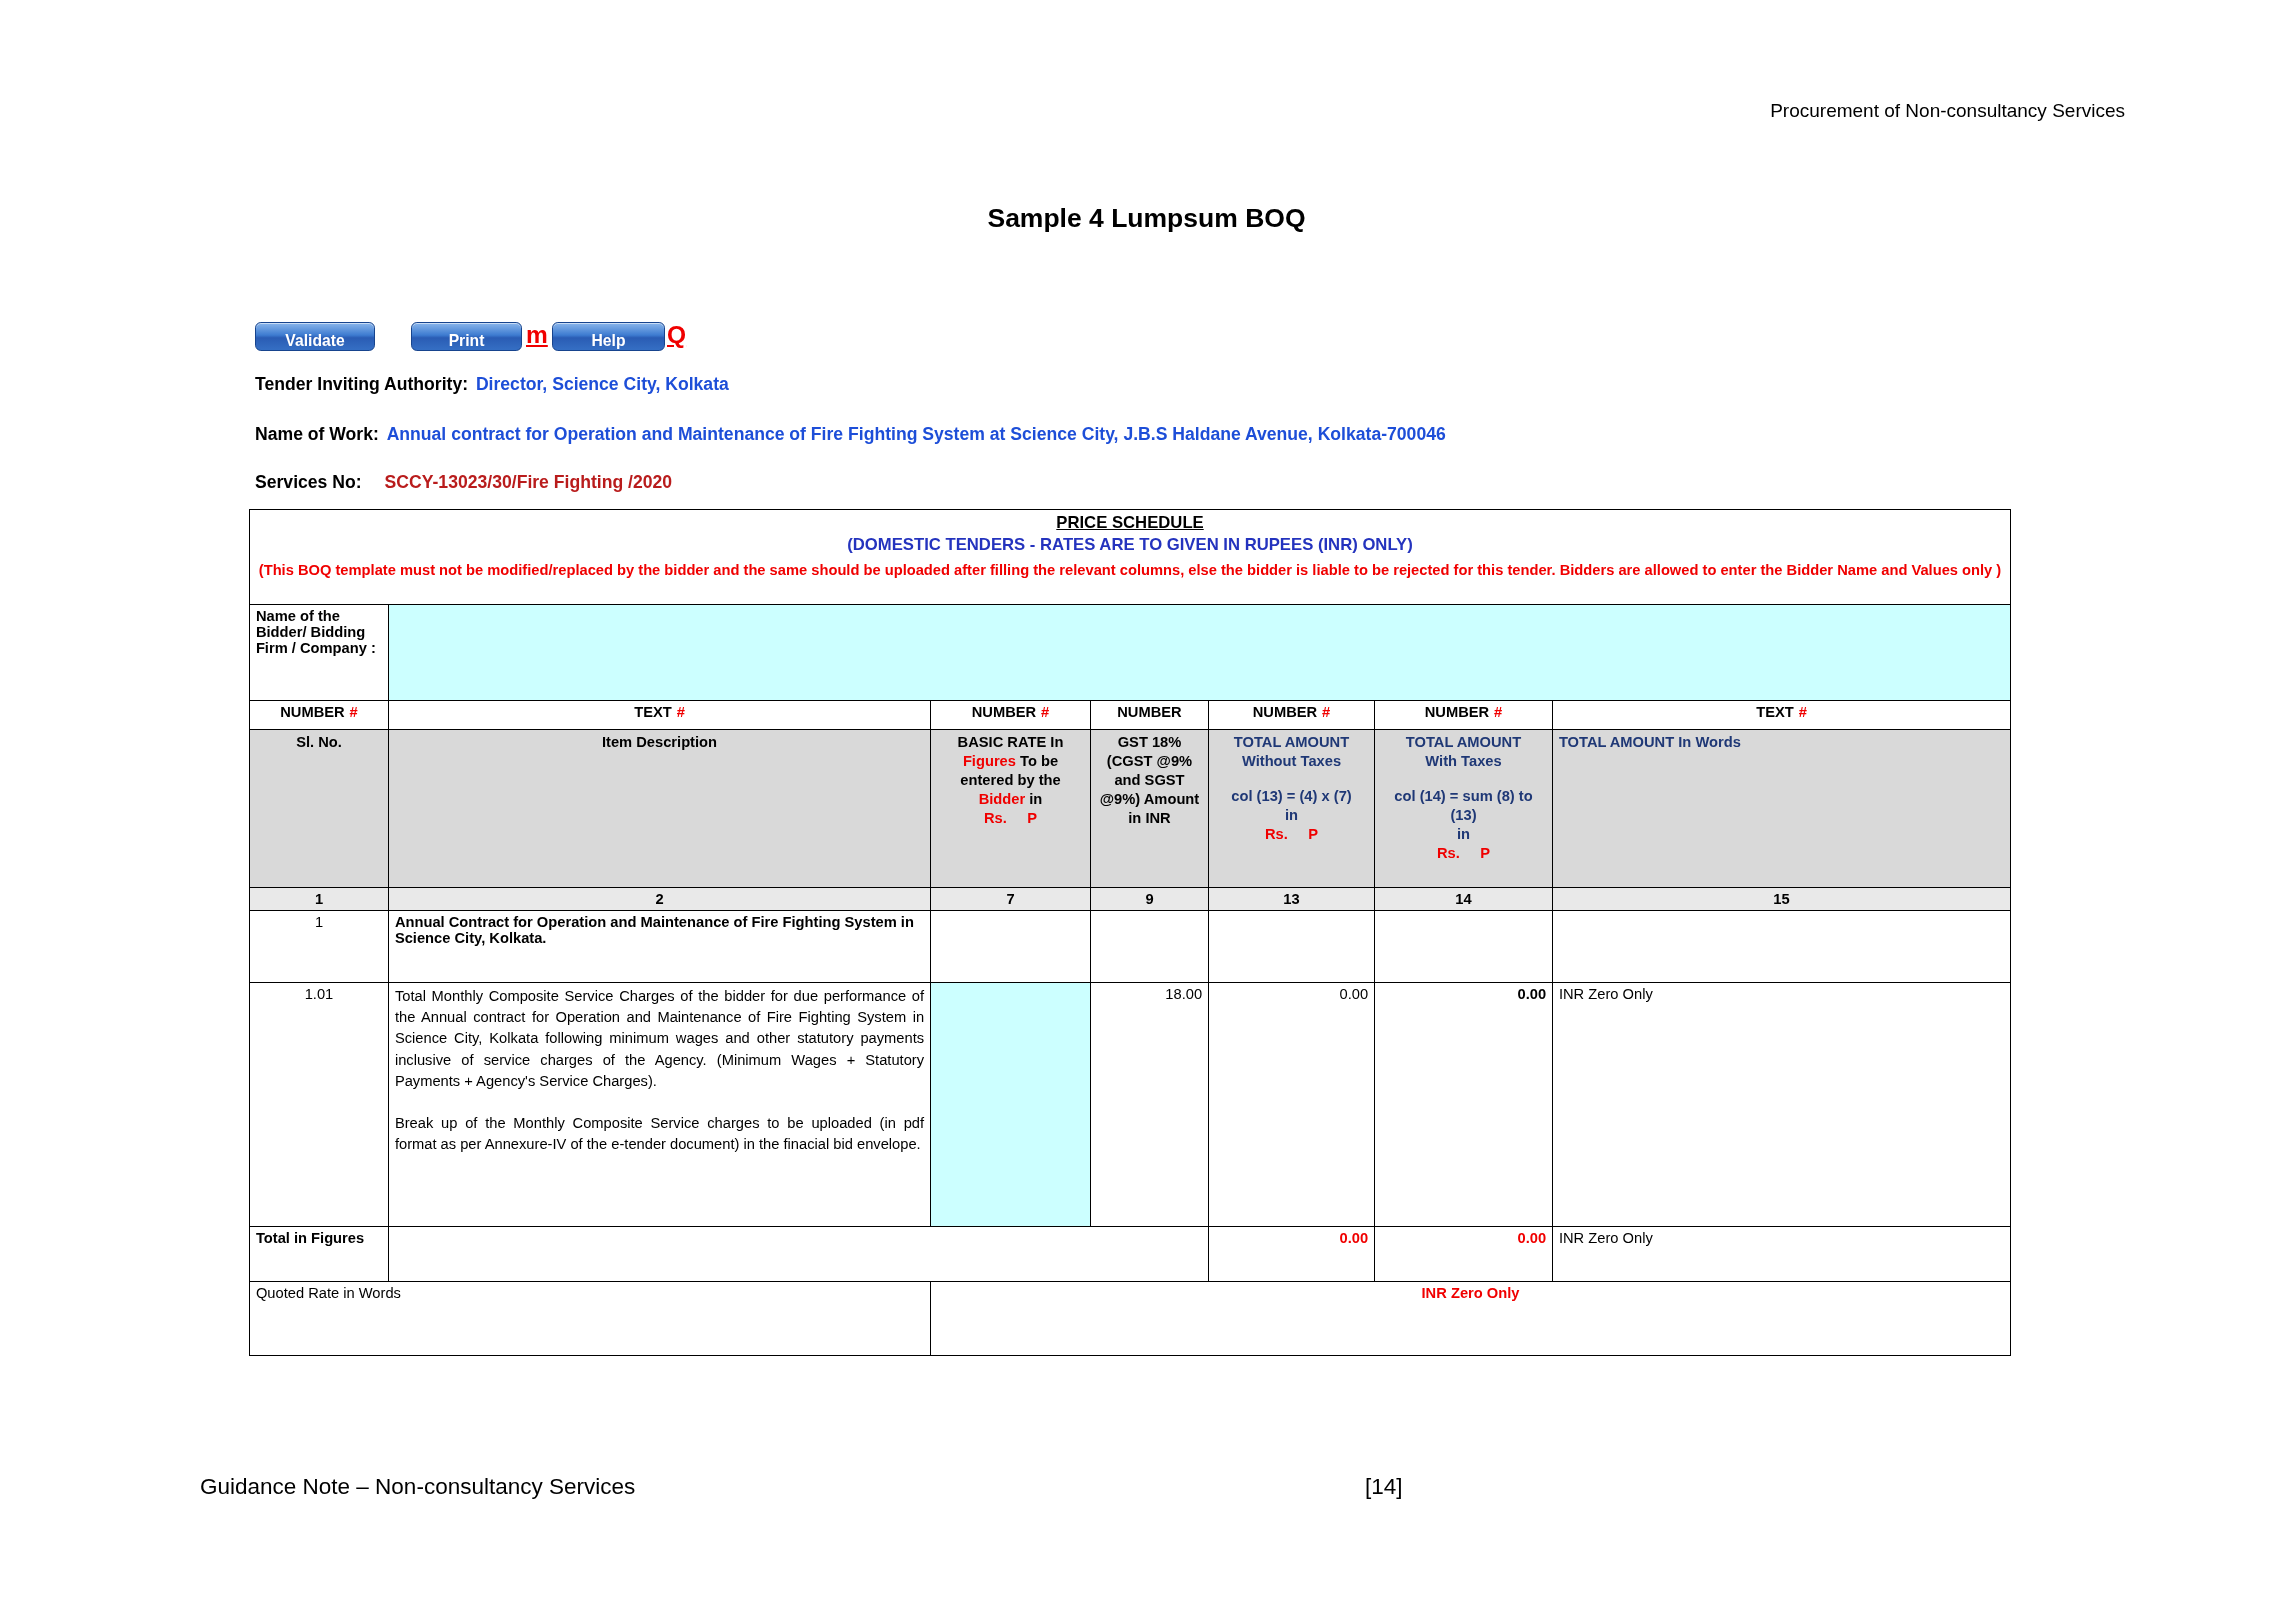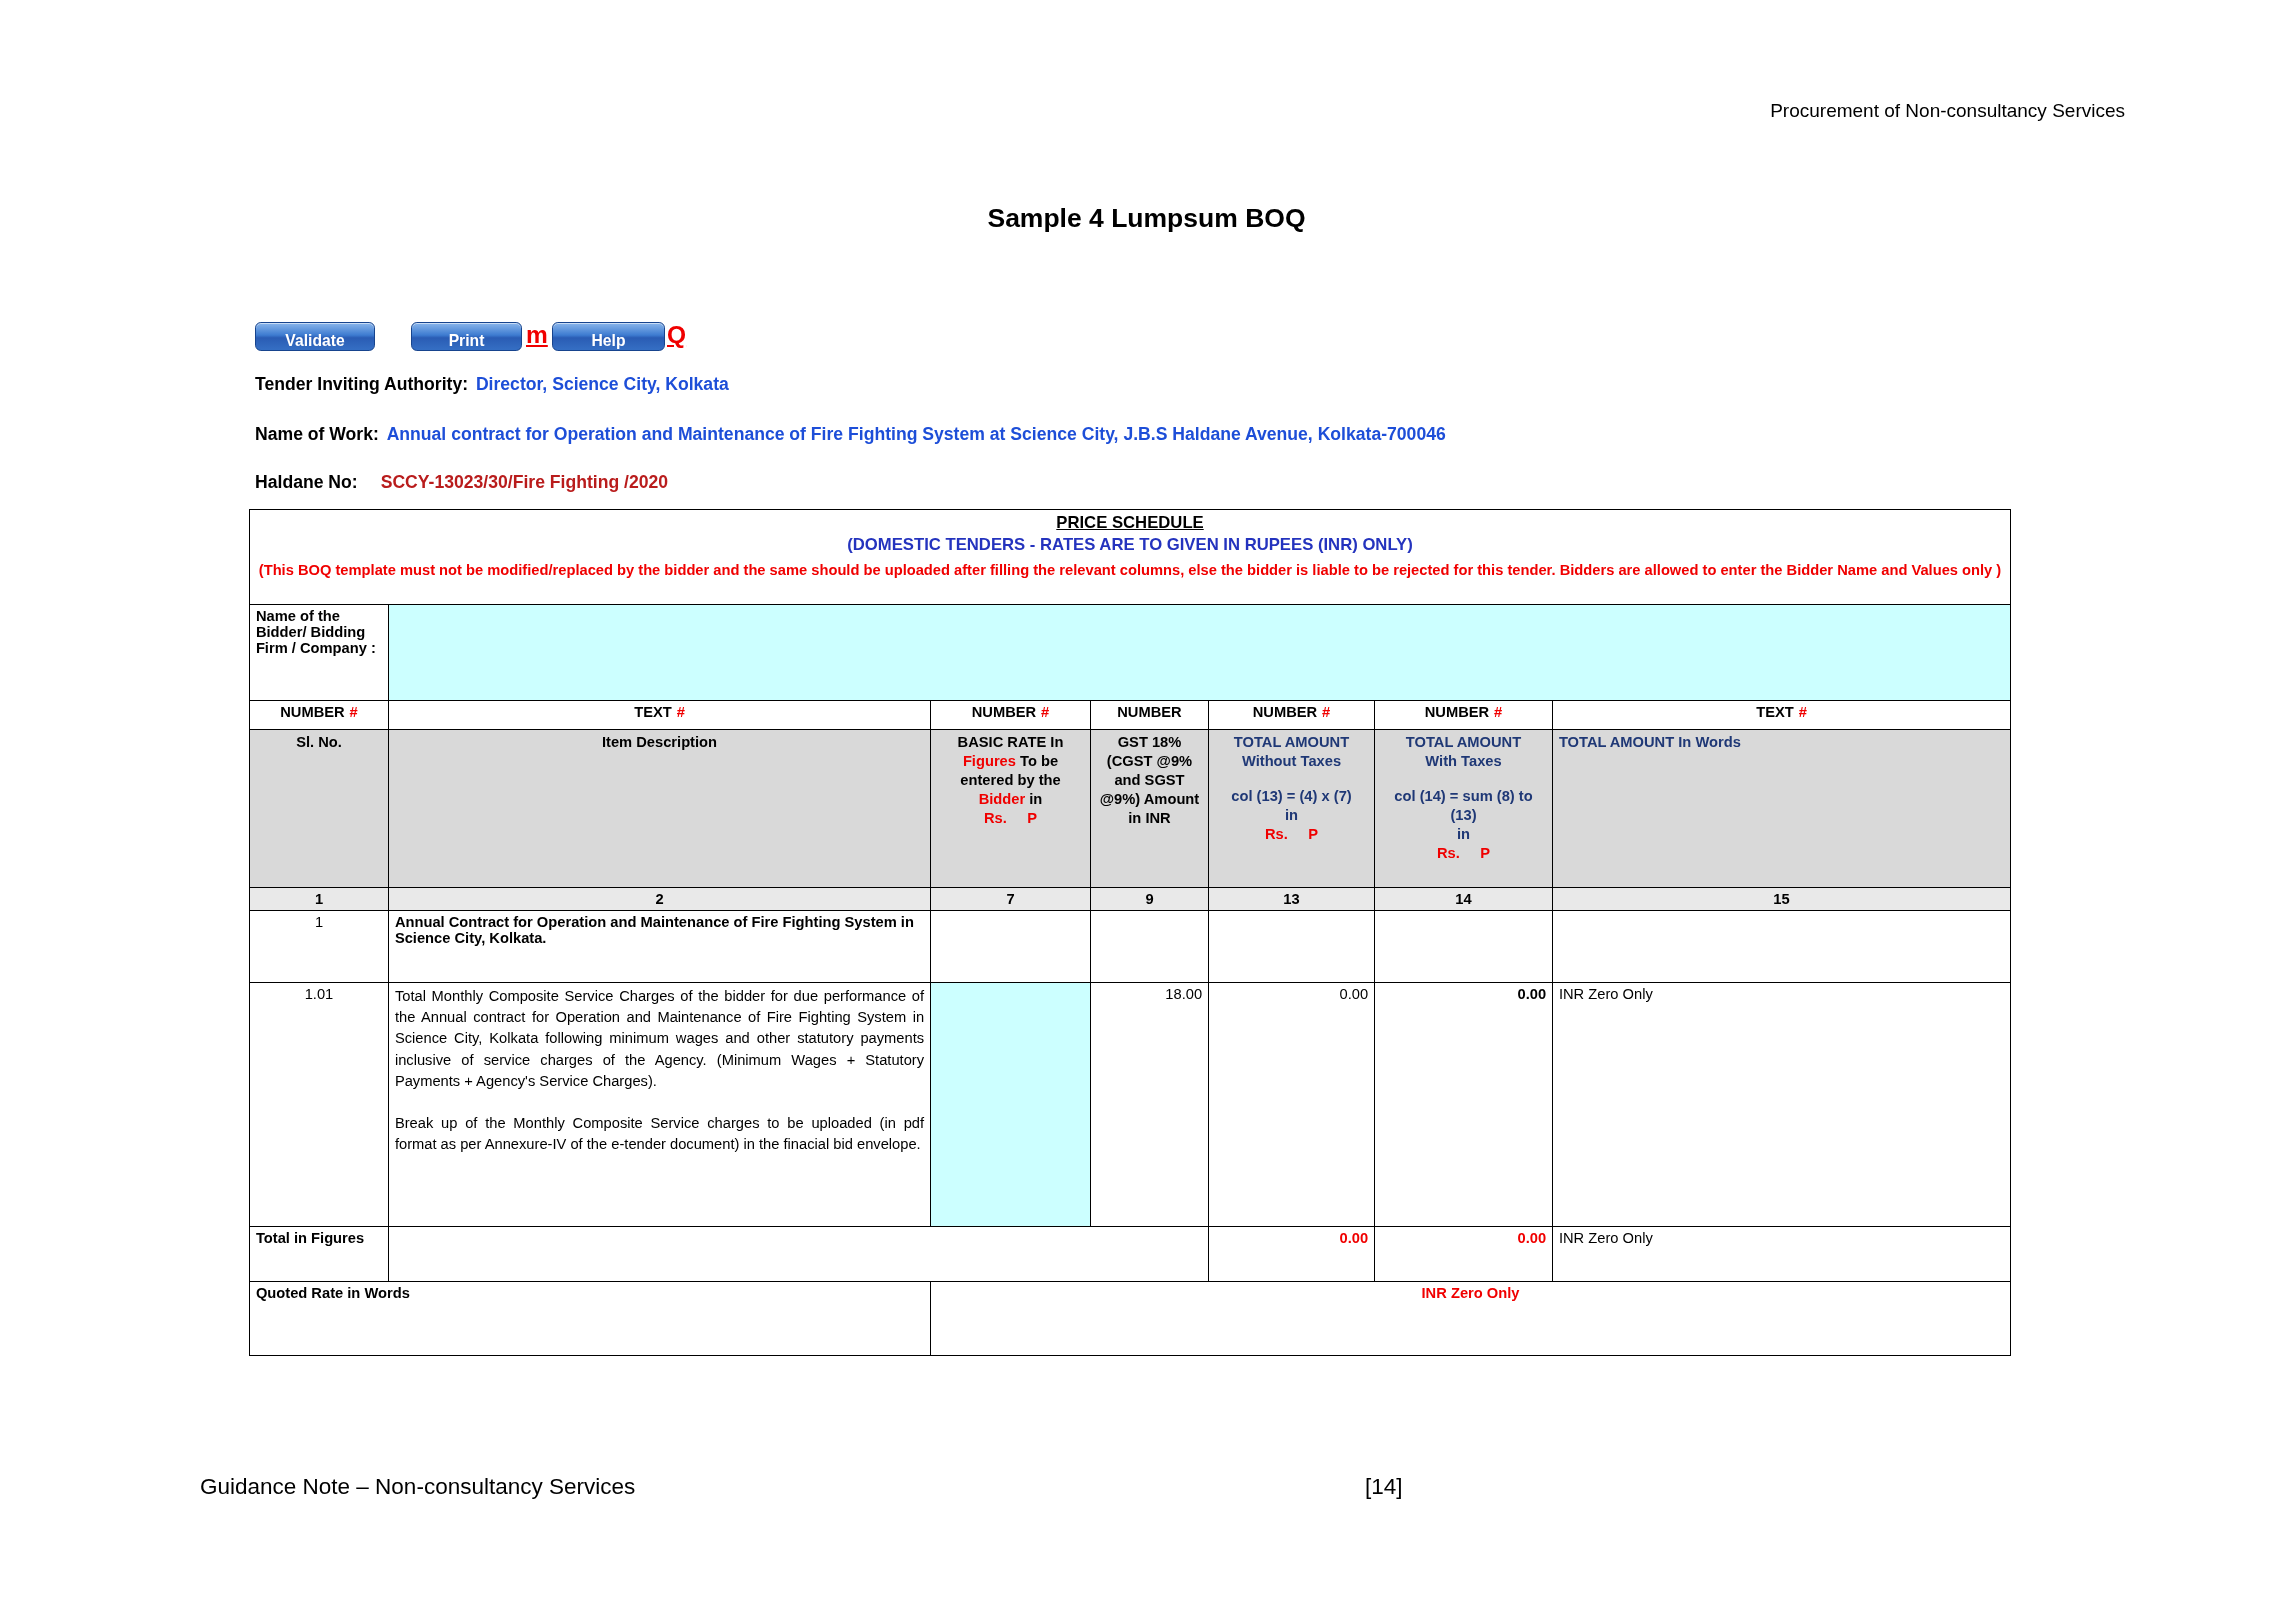--- a/index.html
+++ b/index.html
@@ -123,21 +123,21 @@
   .desc-bold { font-weight: 700; font-size: 15.7px; }
   .desc-just { text-align: justify; font-size: 14.7px; line-height: 1.45; margin-top: 27px; }
   .desc-just .para2 { margin-top: 20.6px; }
 
   .num { text-align: right; vertical-align: middle; padding-right: 7.8px; }
   .num-bold { font-weight: 700; }
   .words { vertical-align: middle; }
 
   .total-label { font-weight: 700; font-size: 15.7px; }
   .total-num { text-align: right; vertical-align: middle; font-weight: 700; font-size: 17.6px; color: #f00000; padding-right: 7.8px; }
-  .quoted-label { font-weight: 700; font-size: 15.7px; margin-left: 45px; }
+  .quoted-label { font-weight: 400; font-size: 15.7px; margin-left: 45px; }
   .quoted-value { text-align: center; vertical-align: top; padding-top: 11.8px; font-weight: 700; font-size: 19.6px; color: #f00000; }
 
   .footer-left {
     position: absolute;
     left: 200px; top: 1474px;
     font-size: 22.5px;
   }
   .footer-page {
     position: absolute;
     left: 1365px; top: 1474px;
@@ -159,21 +159,21 @@
   <button type="button" class="btn btn-print">Print</button>
   <button type="button" class="btn btn-help">Help</button>
 
   <div class="meta meta-1">
     <span>Tender Inviting Authority:</span><span class="val-maroon">Director, Science City, Kolkata</span>
   </div>
   <div class="meta meta-2">
     <span>Name of Work:</span><span class="val-maroon">Annual contract for Operation and Maintenance of Fire Fighting System at Science City, J.B.S Haldane Avenue, Kolkata-700046</span>
   </div>
   <div class="meta meta-3">
-    <span>Haldane No:</span><span class="val-black">SCCY-13023/30/Fire Fighting /2020</span>
+    <span>Services No:</span><span class="val-black">SCCY-13023/30/Fire Fighting /2020</span>
   </div>
 
   <table class="boq">
     <colgroup>
       <col style="width:139px">
         <col style="width:542px">
         <col style="width:160px">
         <col style="width:118px">
         <col style="width:166px">
         <col style="width:178px">

